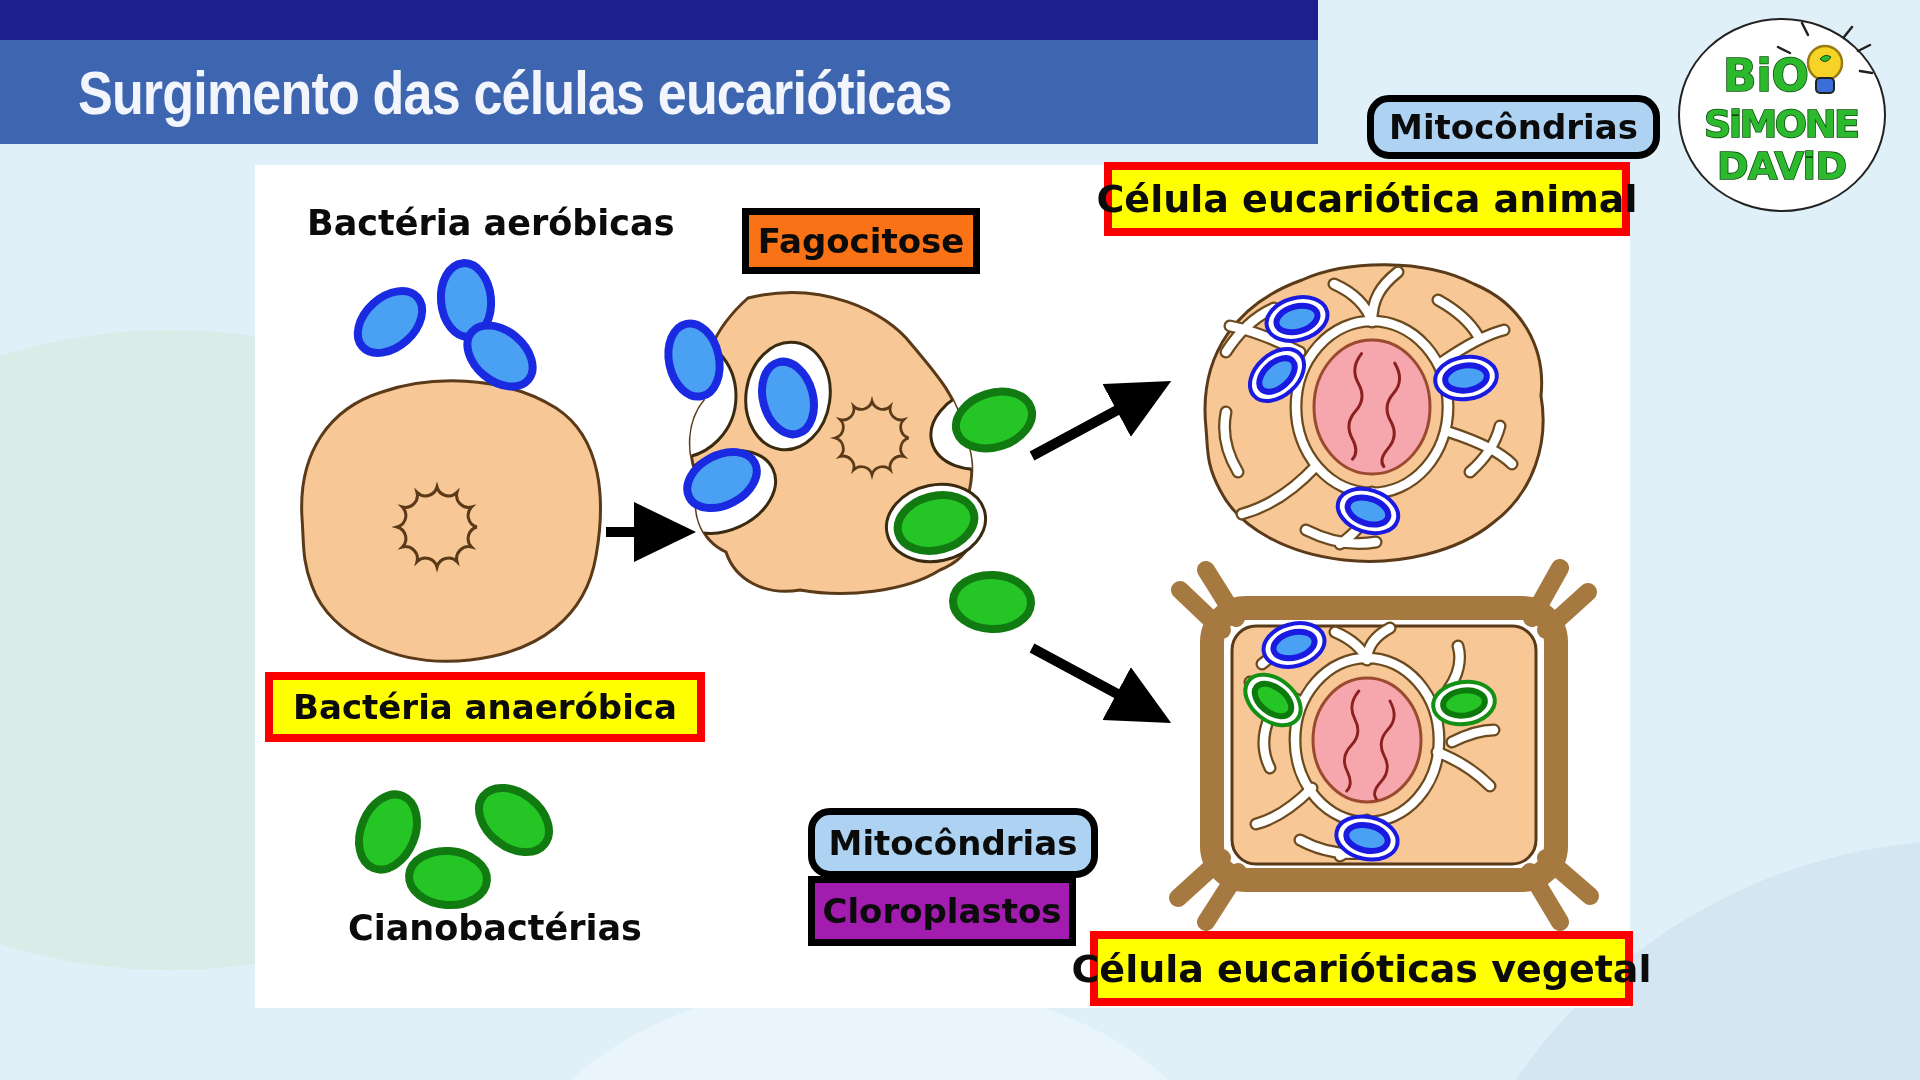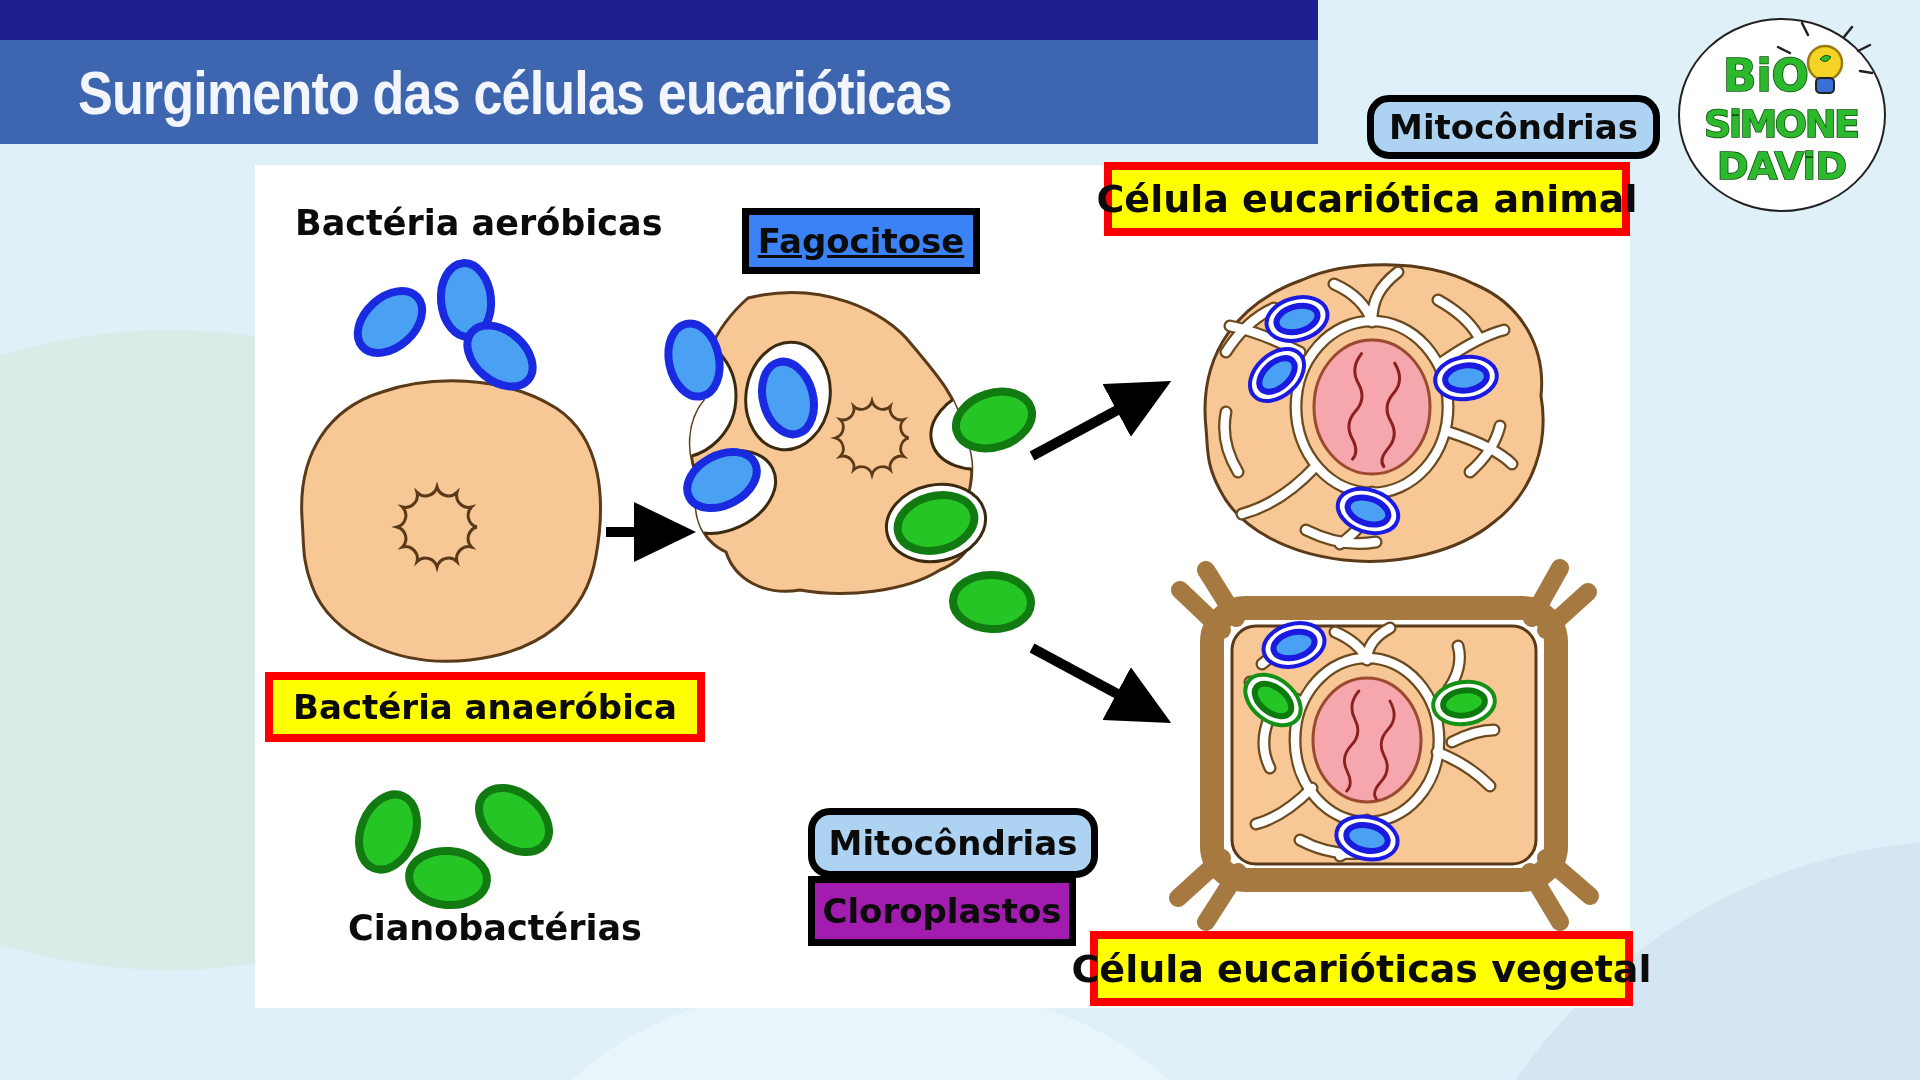--- a/index.html
+++ b/index.html
@@ -20,21 +20,21 @@
                 font-family:"Liberation Sans",sans-serif;}
 
   svg{position:absolute;left:0;top:0;}
   #diagram{width:1920px;height:1080px;}
 
   .lbl{position:absolute;display:flex;align-items:center;justify-content:center;
        color:#0b0b0b;font-weight:bold;font-size:34px;box-sizing:border-box;white-space:nowrap;}
   .wide{font-size:38px;}
   .box-black{border:7px solid #000;}
   .box-red{border:8px solid #fa0000;}
-  .bg-orange{background:#3b82f6;text-decoration:underline;}
+  .bg-orange{background:#f97316;}
   .bg-lblue{background:#aed3f2;border-radius:22px;}
   .bg-green{background:#a21caf;}
   .bg-yellow{background:#ffff00;}
   .plain{position:absolute;color:#0b0b0b;font-weight:bold;font-size:35px;white-space:nowrap;}
 
   .cellfill{fill:#f7c795;stroke:#5a3a18;stroke-width:3px;}
   .dna{fill:none;stroke:#5a3a18;stroke-width:3px;}
   .chan-u{fill:none;stroke:#6b4a1f;stroke-width:13px;stroke-linecap:round;}
   .chan-o{fill:none;stroke:#ffffff;stroke-width:8.5px;stroke-linecap:round;}
   .chrom{fill:none;stroke:#8b2020;stroke-width:3px;stroke-linecap:round;}
@@ -150,21 +150,21 @@
       <use href="#gbac" transform="translate(514,820) rotate(38)"></use>
       <use href="#gbac" transform="translate(448,878) rotate(4)"></use>
     </g>
   </svg>
 
   <div id="navy-strip"></div>
   <div id="title-bar">
     <span class="t">Surgimento das células eucarióticas</span>
   </div>
 
-  <div class="plain" style="left:295px;top:203px;">Bactéria aeróbicas</div>
+  <div class="plain" style="left:307px;top:203px;">Bactéria aeróbicas</div>
   <div class="lbl box-black bg-orange" style="left:742px;top:208px;width:238px;height:66px;">Fagocitose</div>
   <div class="lbl box-black bg-lblue" style="left:1367px;top:95px;width:293px;height:64px;">Mitocôndrias</div>
   <div class="lbl box-red bg-yellow wide" style="left:1104px;top:162px;width:526px;height:74px;">Célula eucariótica animal</div>
   <div class="lbl box-red bg-yellow" style="left:265px;top:672px;width:440px;height:70px;">Bactéria anaeróbica</div>
   <div class="plain" style="left:348px;top:908px;">Cianobactérias</div>
   <div class="lbl box-black bg-lblue" style="left:808px;top:808px;width:290px;height:70px;">Mitocôndrias</div>
   <div class="lbl box-black bg-green" style="left:808px;top:876px;width:268px;height:70px;">Cloroplastos</div>
   <div class="lbl box-red bg-yellow wide" style="left:1090px;top:931px;width:543px;height:75px;">Célula eucarióticas vegetal</div>
 
   <svg id="logo-box" viewBox="0 0 220 200">

